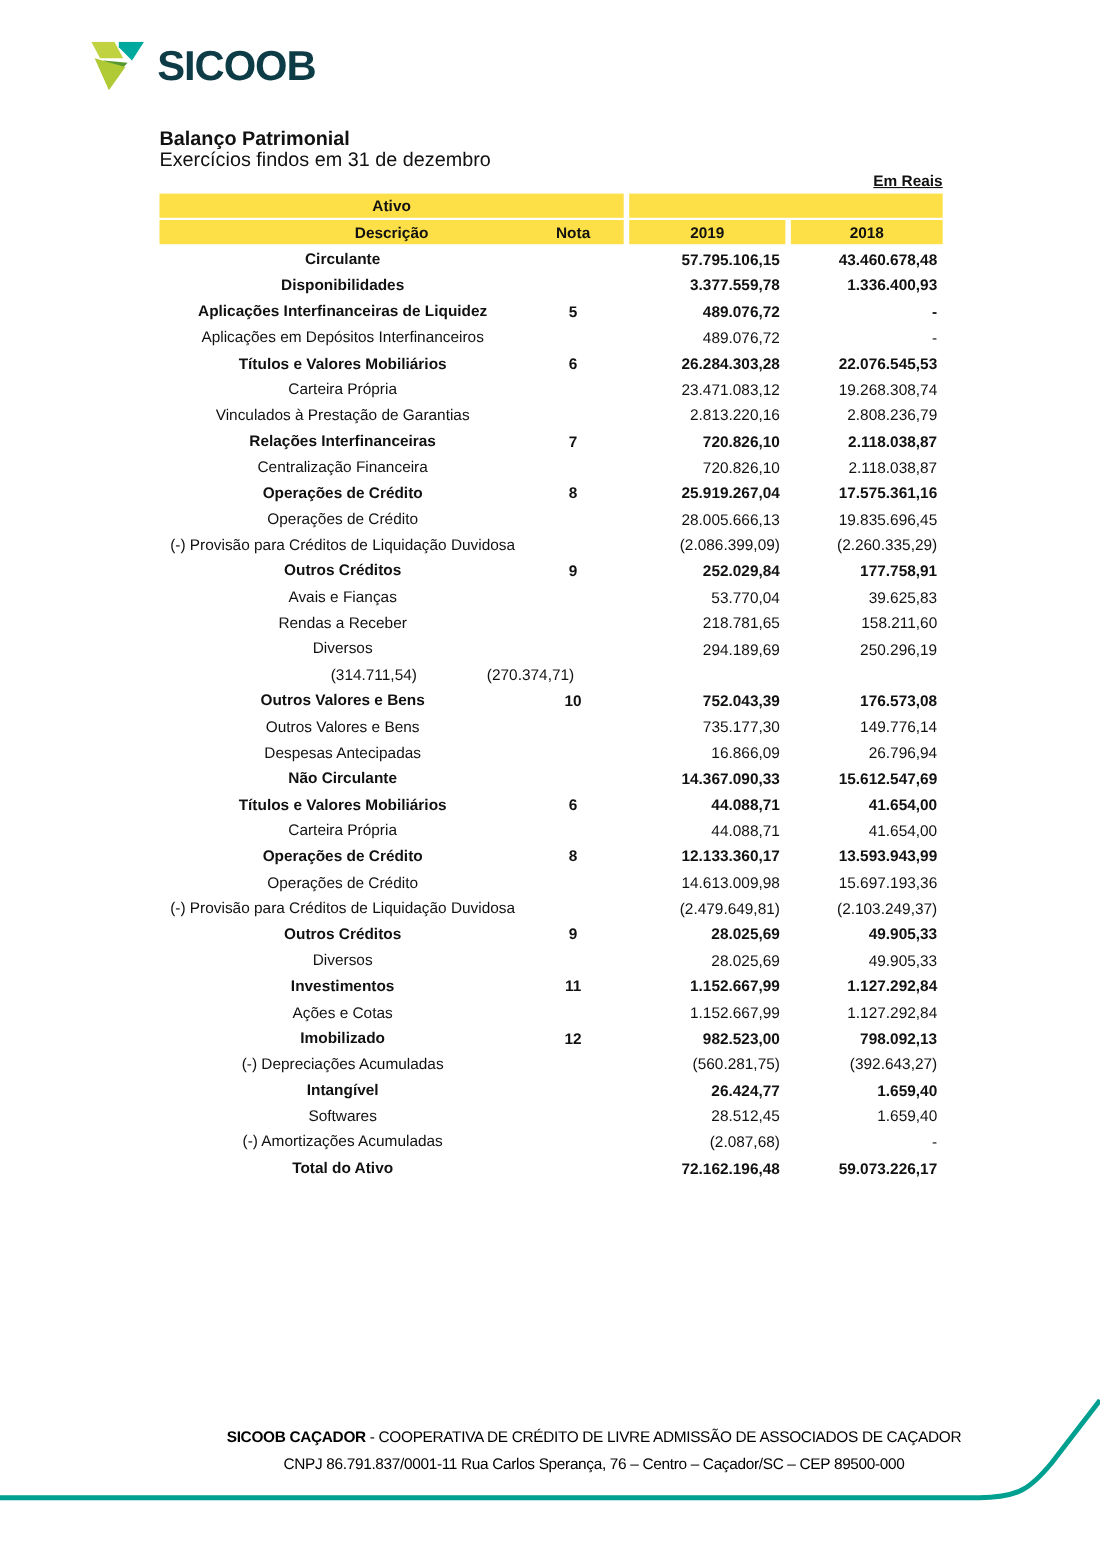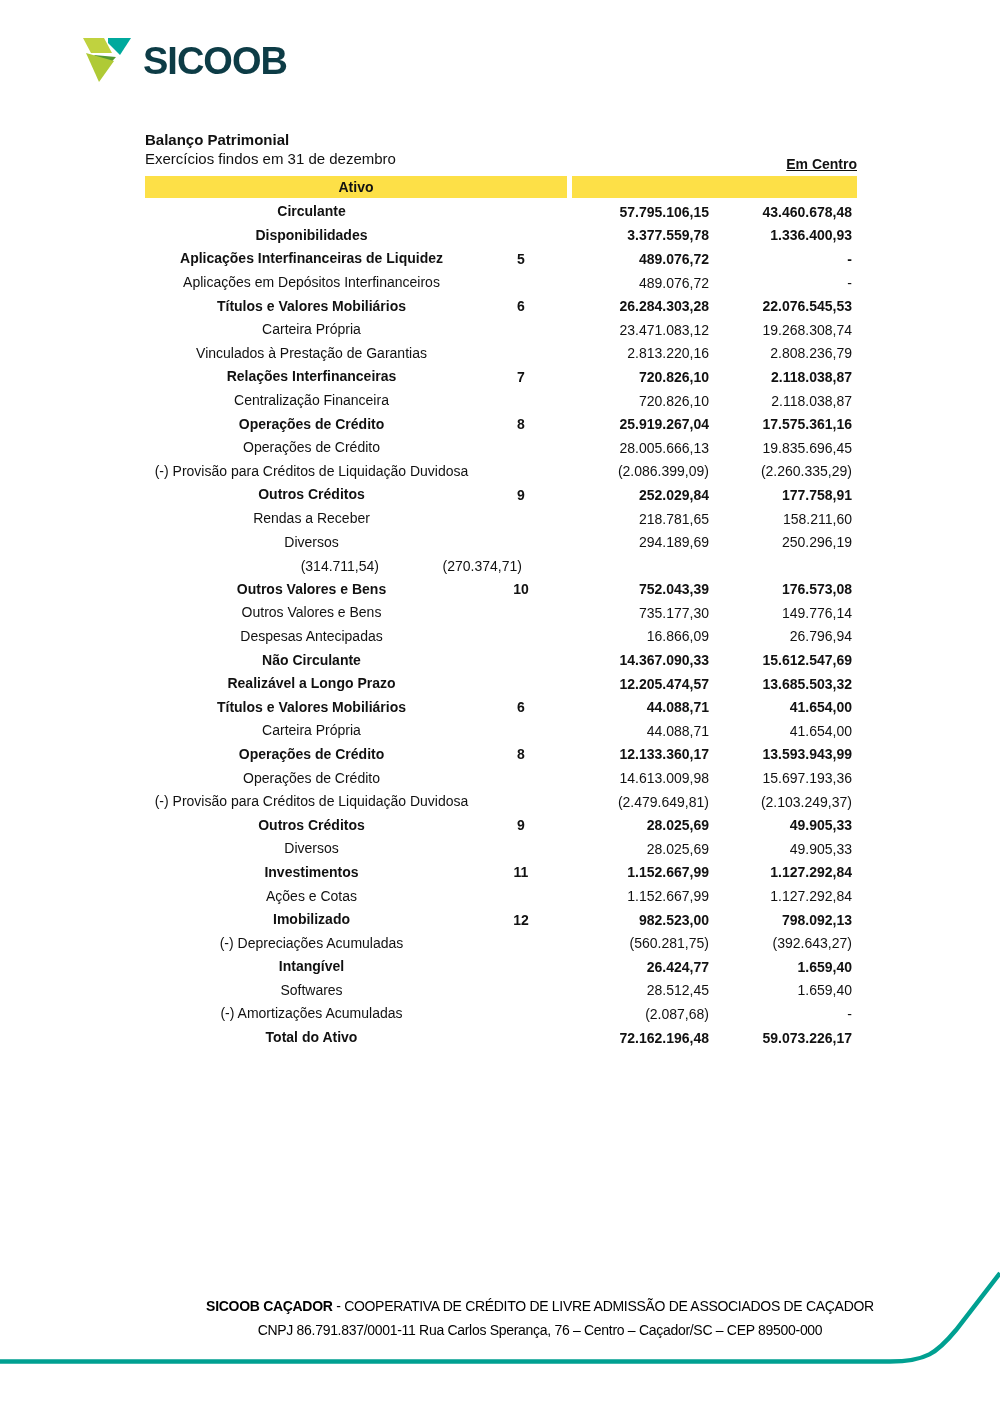--- a/index.html
+++ b/index.html
@@ -4,21 +4,21 @@
 <style>
   html,body { margin:0; padding:0; background:#ffffff; }
   .page {
     position:relative; width:1000px; height:1414px; background:#ffffff;
     font-family:"Liberation Sans", sans-serif; color:#111; overflow:hidden;
   }
   
   .logo { position:absolute; left:80px; top:38px; display:flex; align-items:center; gap:9px; }
   .brand { font-size:38px; font-weight:bold; color:#0D3C46; letter-spacing:-1px; line-height:46px; }
   
-  .title-block { position:absolute; left:145px; top:130px; line-height:19px; font-size:15px; }
+  .title-block { position:absolute; left:145px; top:117px; line-height:19px; font-size:18px; }
   .doc-title { font-weight:bold; }
   .em-reais { position:absolute; right:143px; top:156px; font-size:14px; font-weight:bold; text-decoration:underline; }
   
   .bal-table { position:absolute; left:145px; top:176px; width:712px; font-size:14px; }
   .hrow { display:flex; height:22px; margin-bottom:2px; }
   .hcell { background:#fde047; display:flex; align-items:center; justify-content:center; font-weight:bold; }
   .hcell.left { width:422px; position:relative; }
   .hcell.rightspan { width:285px; }
   .hcell.y1 { width:142px; }
   .hcell.y2 { width:138px; }
@@ -51,28 +51,38 @@
       <polygon points="6,15 34,23 19,44" fill="#AFCA35"></polygon>
     </svg>
     <span class="brand">SICOOB</span>
   </header>
 
   <div class="title-block">
     <div class="doc-title">Balanço Patrimonial</div>
     <div class="doc-subtitle">Exercícios findos em 31 de dezembro</div>
   </div>
 
-  <div class="em-reais">Em Centro</div>
+  <div class="em-reais">Em Reais</div>
 
   <div class="bal-table">
     <div class="hrow">
       <div class="hcell left">Ativo</div>
       <div class="hgap"></div>
       <div class="hcell rightspan"></div>
     </div>
+    <div class="hrow">
+      <div class="hcell left">
+        <span>Descrição</span>
+        <span class="nota-h">Nota</span>
+      </div>
+      <div class="hgap"></div>
+      <div class="hcell y1">2019</div>
+      <div class="hgap"></div>
+      <div class="hcell y2">2018</div>
+    </div>
     <div class="tbody" id="rows">
         <div class="trow bold">
           <div class="c-desc">Circulante</div>
           <div class="c-nota"></div>
           <div class="cgap"></div>
           <div class="c-val">57.795.106,15</div>
           <div class="cgap"></div>
           <div class="c-val c-val2">43.460.678,48</div>
         </div>
         <div class="trow bold">
@@ -165,20 +175,28 @@
         </div>
         <div class="trow bold">
           <div class="c-desc">Outros Créditos</div>
           <div class="c-nota">9</div>
           <div class="cgap"></div>
           <div class="c-val">252.029,84</div>
           <div class="cgap"></div>
           <div class="c-val c-val2">177.758,91</div>
         </div>
         <div class="trow">
+          <div class="c-desc">Avais e Fianças</div>
+          <div class="c-nota"></div>
+          <div class="cgap"></div>
+          <div class="c-val">53.770,04</div>
+          <div class="cgap"></div>
+          <div class="c-val c-val2">39.625,83</div>
+        </div>
+        <div class="trow">
           <div class="c-desc">Rendas a Receber</div>
           <div class="c-nota"></div>
           <div class="cgap"></div>
           <div class="c-val">218.781,65</div>
           <div class="cgap"></div>
           <div class="c-val c-val2">158.211,60</div>
         </div>
         <div class="trow">
           <div class="c-desc">Diversos</div>
           <div class="c-nota"></div>
@@ -218,28 +236,20 @@
           <div class="cgap"></div>
           <div class="c-val c-val2">26.796,94</div>
         </div>
         <div class="trow bold">
           <div class="c-desc">Não Circulante</div>
           <div class="c-nota"></div>
           <div class="cgap"></div>
           <div class="c-val">14.367.090,33</div>
           <div class="cgap"></div>
           <div class="c-val c-val2">15.612.547,69</div>
-        </div>
-        <div class="trow bold">
-          <div class="c-desc">Realizável a Longo Prazo</div>
-          <div class="c-nota"></div>
-          <div class="cgap"></div>
-          <div class="c-val">12.205.474,57</div>
-          <div class="cgap"></div>
-          <div class="c-val c-val2">13.685.503,32</div>
         </div>
         <div class="trow bold">
           <div class="c-desc">Títulos e Valores Mobiliários</div>
           <div class="c-nota">6</div>
           <div class="cgap"></div>
           <div class="c-val">44.088,71</div>
           <div class="cgap"></div>
           <div class="c-val c-val2">41.654,00</div>
         </div>
         <div class="trow">

